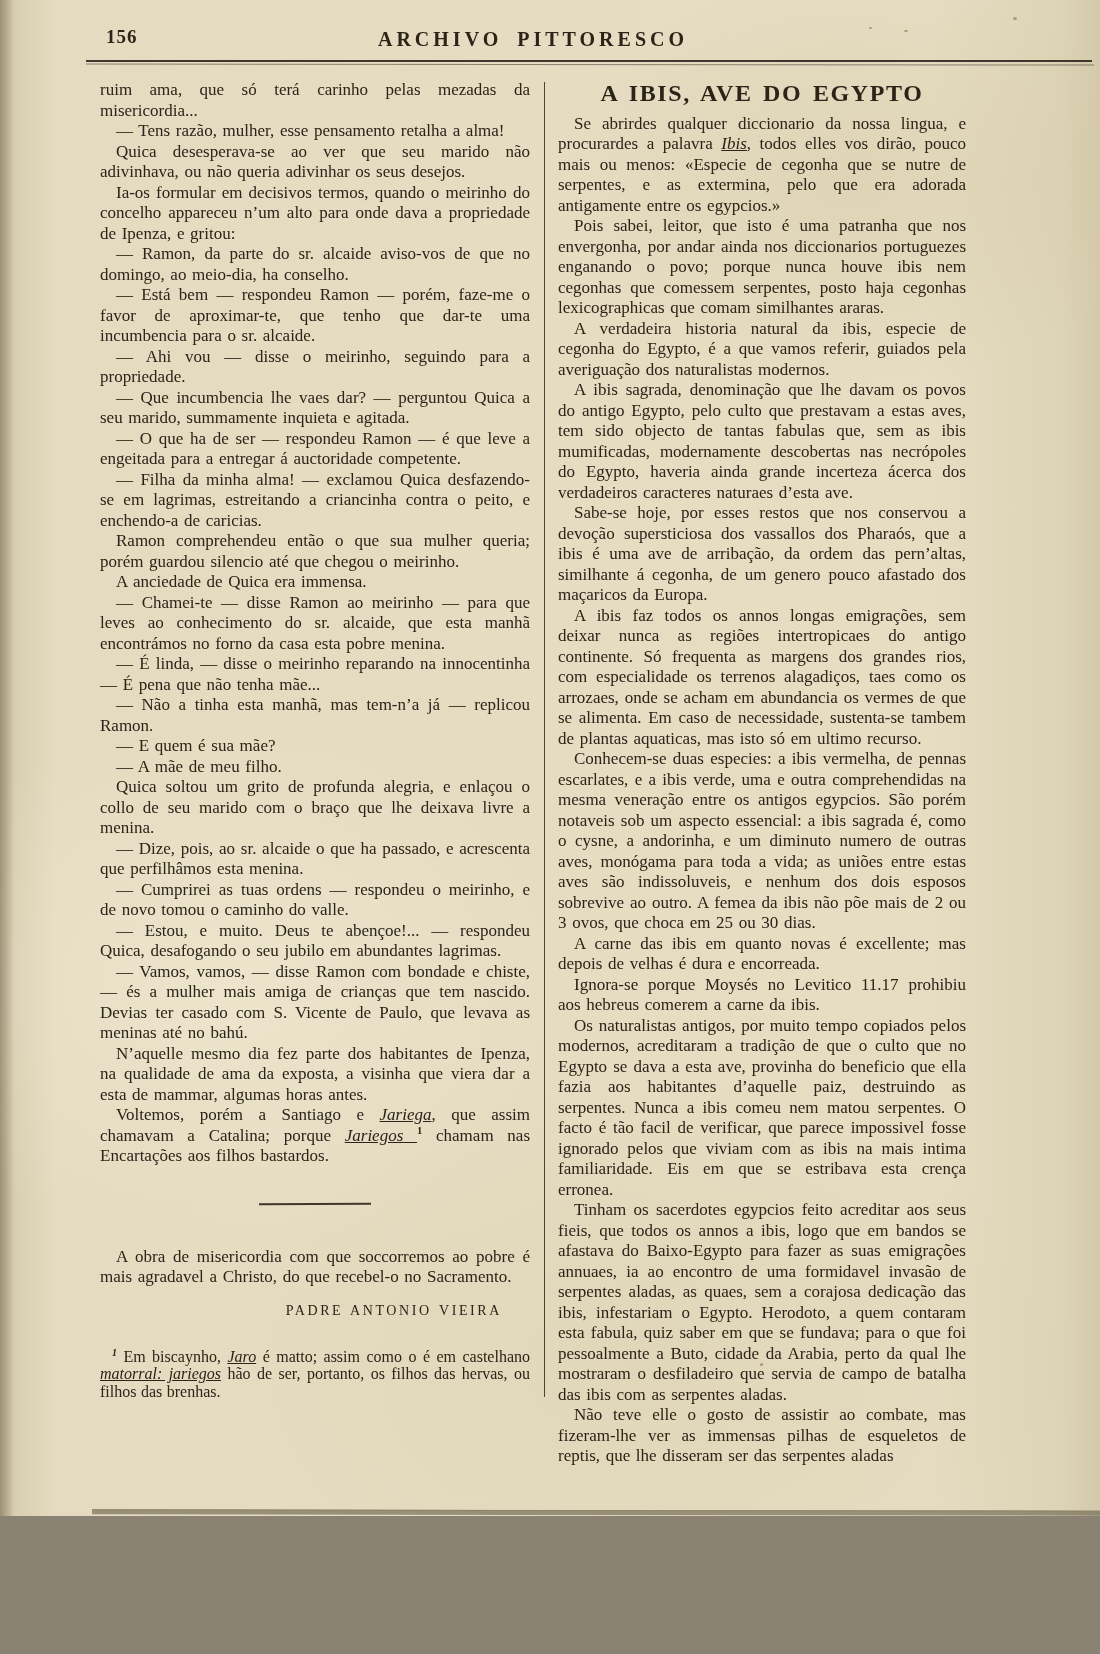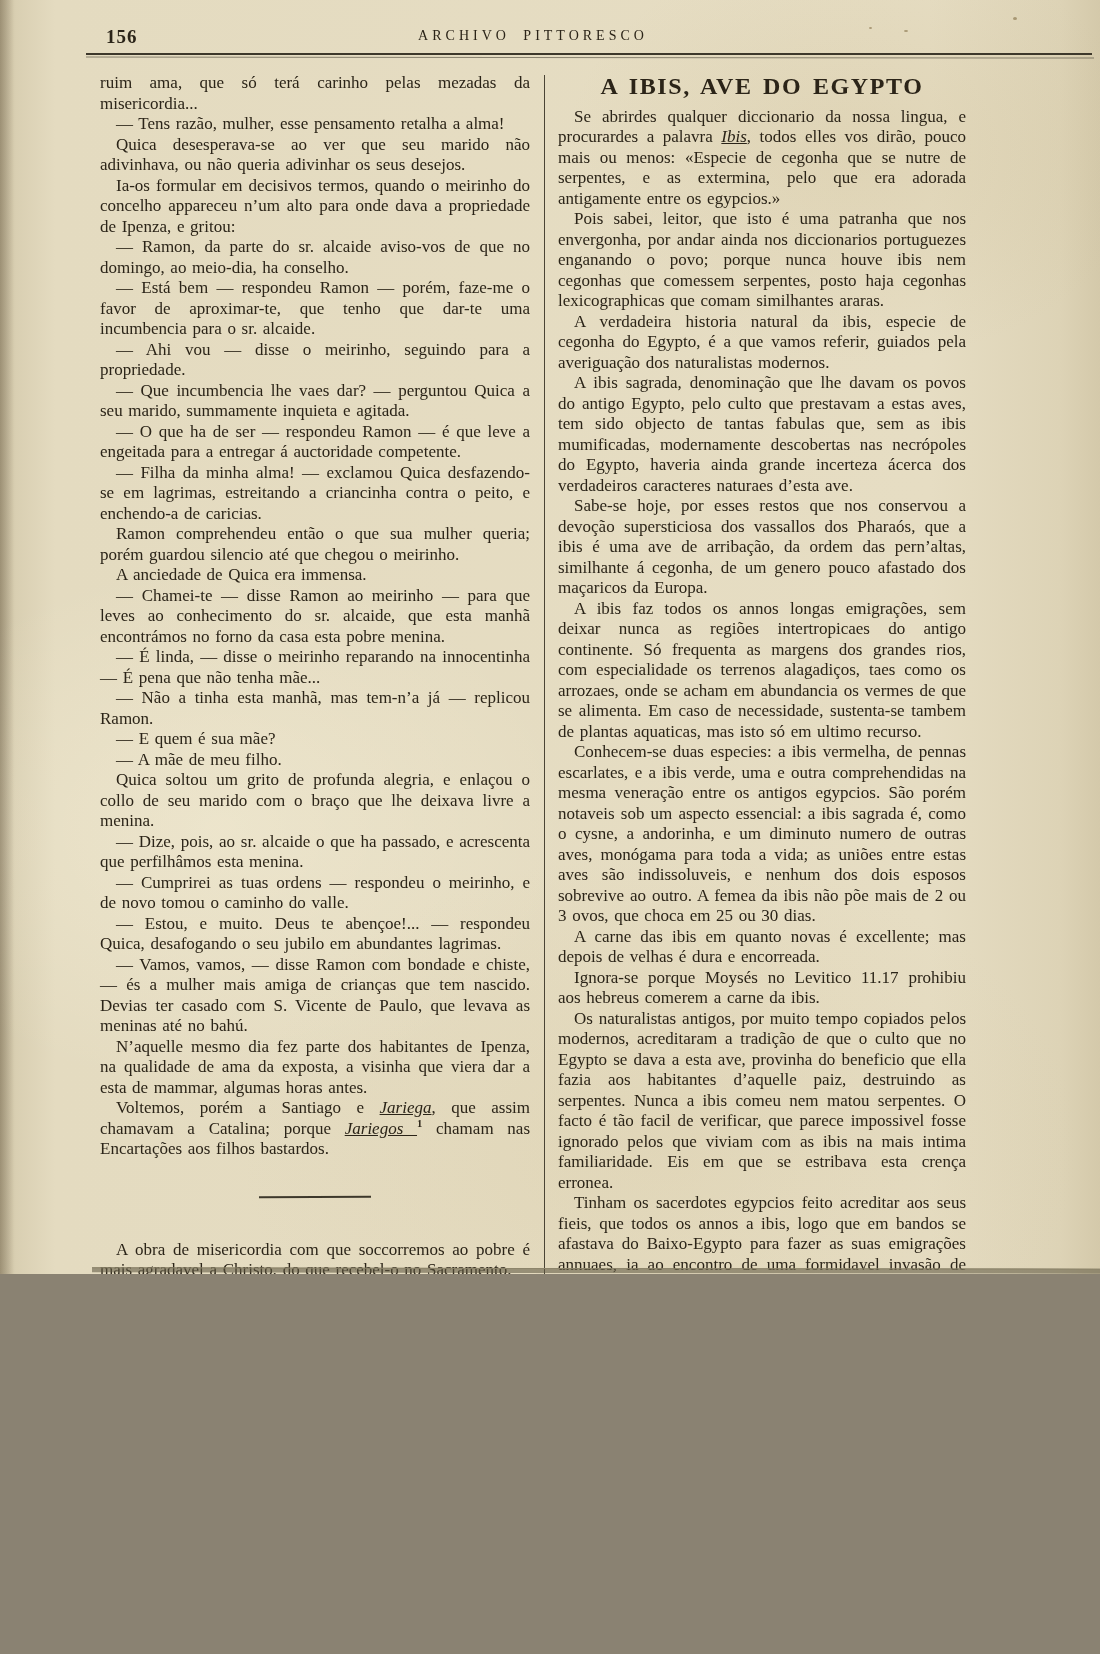--- a/index.html
+++ b/index.html
@@ -1,18 +1,18 @@
 <!DOCTYPE html>
 <html lang="pt"><head>
 <meta charset="utf-8">
 <style>
   html,body{margin:0;padding:0;background:#8a8272;}
   .page{
     position:relative;
-    width:1100px;height:1274px;
+    width:1100px;height:1516px;
     margin:0 auto;
     overflow:hidden;
     color:#2b2418;
     font-family:"Liberation Serif", serif;
     background:
       radial-gradient(ellipse 420px 300px at 78% 12%, rgba(201,184,140,.25), rgba(0,0,0,0) 70%),
       radial-gradient(ellipse 500px 380px at 20% 65%, rgba(255,250,230,.30), rgba(0,0,0,0) 70%),
       radial-gradient(ellipse 600px 420px at 60% 90%, rgba(210,195,155,.25), rgba(0,0,0,0) 70%),
       linear-gradient(90deg, #c6ba9c 0px, #d9cfb2 16px, #e4dbc0 55px, #e6ddc3 930px, #ddd3b6 1060px, #d4c9aa 1100px);
   }
@@ -24,21 +24,21 @@
     background:#60594494; border-top:1px solid #8d856b;
     transform:rotate(.08deg);
   }
   .gutter-shadow{position:absolute;top:0;bottom:0;left:0;width:14px;background:linear-gradient(90deg,rgba(60,48,28,.30),rgba(60,48,28,0));}
 
   
   .header{position:relative;padding-top:28px;margin-left:100px;width:866px;}
   .page-number{position:absolute;left:6px;top:26px;font-size:19px;font-weight:bold;letter-spacing:1px;}
   .masthead{
     margin:0;text-align:center;
-    font-size:14px;font-weight:normal;letter-spacing:4px;
+    font-size:20px;font-weight:bold;letter-spacing:4px;
     word-spacing:6px;
   }
   .header-rule{margin:9px 0 0 -14px;width:1006px;border-top:2px solid #3d382b;}
   .header-rule-thin{margin:2px 0 0 -14px;width:1008px;border-top:1px solid rgba(61,56,43,.55);transform:rotate(.06deg);}
 
   
   .columns{display:flex;margin:15px 0 0 100px;align-items:stretch;}
   .col{font-size:17px;line-height:20.5px;text-align:justify;word-spacing:1.4px;}
   .col-left{width:430px;}
   .col-right{width:408px;}
@@ -128,20 +128,21 @@
           <p class="para"><span>Pois sabei, leitor, que isto é uma patranha que nos envergonha, por andar ainda nos diccionarios portuguezes enganando o povo; porque nunca houve ibis nem cegonhas que comessem serpentes, posto haja cegonhas lexicographicas que comam similhantes araras.</span></p>
           <p class="para"><span>A verdadeira historia natural da ibis, especie de cegonha do Egypto, é a que vamos referir, guiados pela averiguação dos naturalistas modernos.</span></p>
           <p class="para"><span>A ibis sagrada, denominação que lhe davam os povos do antigo Egypto, pelo culto que prestavam a estas aves, tem sido objecto de tantas fabulas que, sem as ibis mumificadas, modernamente descobertas nas necrópoles do Egypto, haveria ainda grande incerteza ácerca dos verdadeiros caracteres naturaes d’esta ave.</span></p>
           <p class="para"><span>Sabe-se hoje, por esses restos que nos conservou a devoção supersticiosa dos vassallos dos Pharaós, que a ibis é uma ave de arribação, da ordem das pern’altas, similhante á cegonha, de um genero pouco afastado dos maçaricos da Europa.</span></p>
           <p class="para"><span>A ibis faz todos os annos longas emigrações, sem deixar nunca as regiões intertropicaes do antigo continente. Só frequenta as margens dos grandes rios, com especialidade os terrenos alagadiços, taes como os arrozaes, onde se acham em abundancia os vermes de que se alimenta. Em caso de necessidade, sustenta-se tambem de plantas aquaticas, mas isto só em ultimo recurso.</span></p>
           <p class="para"><span>Conhecem-se duas especies: a ibis vermelha, de pennas escarlates, e a ibis verde, uma e outra comprehendidas na mesma veneração entre os antigos egypcios. São porém notaveis sob um aspecto essencial: a ibis sagrada é, como o cysne, a andorinha, e um diminuto numero de outras aves, monógama para toda a vida; as uniões entre estas aves são indissoluveis, e nenhum dos dois esposos sobrevive ao outro. A femea da ibis não põe mais de 2 ou 3 ovos, que choca em 25 ou 30 dias.</span></p>
           <p class="para"><span>A carne das ibis em quanto novas é excellente; mas depois de velhas é dura e encorreada.</span></p>
           <p class="para"><span>Ignora-se porque Moysés no Levitico 11.17 prohibiu aos hebreus comerem a carne da ibis.</span></p>
           <p class="para"><span>Os naturalistas antigos, por muito tempo copiados pelos modernos, acreditaram a tradição de que o culto que no Egypto se dava a esta ave, provinha do beneficio que ella fazia aos habitantes d’aquelle paiz, destruindo as serpentes. Nunca a ibis comeu nem matou serpentes. O facto é tão facil de verificar, que parece impossivel fosse ignorado pelos que viviam com as ibis na mais intima familiaridade. Eis em que se estribava esta crença erronea.</span></p>
           <p class="para"><span>Tinham os sacerdotes egypcios feito acreditar aos seus fieis, que todos os annos a ibis, logo que em bandos se afastava do Baixo-Egypto para fazer as suas emigrações annuaes, ia ao encontro de uma formidavel invasão de serpentes aladas, as quaes, sem a corajosa dedicação das ibis, infestariam o Egypto. Herodoto, a quem contaram esta fabula, quiz saber em que se fundava; para o que foi pessoalmente a Buto, cidade da Arabia, perto da qual lhe mostraram o desfiladeiro que servia de campo de batalha das ibis com as serpentes aladas.</span></p>
+          <p class="para"><span>Não teve elle o gosto de assistir ao combate, mas fizeram-lhe ver as immensas pilhas de esqueletos de reptis, que lhe disseram ser das serpentes aladas</span></p>
         </div>
     </div>
 
   </div>
 
   <span class="speck" style="left:869px;top:27px;width:3px;height:2px;"></span>
   <span class="speck" style="left:904px;top:30px;width:4px;height:2px;"></span>
   <span class="speck" style="left:1013px;top:17px;width:4px;height:3px;"></span>
   <span class="speck" style="left:760px;top:1363px;width:3px;height:3px;"></span>
   <span class="speck" style="left:160px;top:1612px;width:3px;height:3px;"></span>

